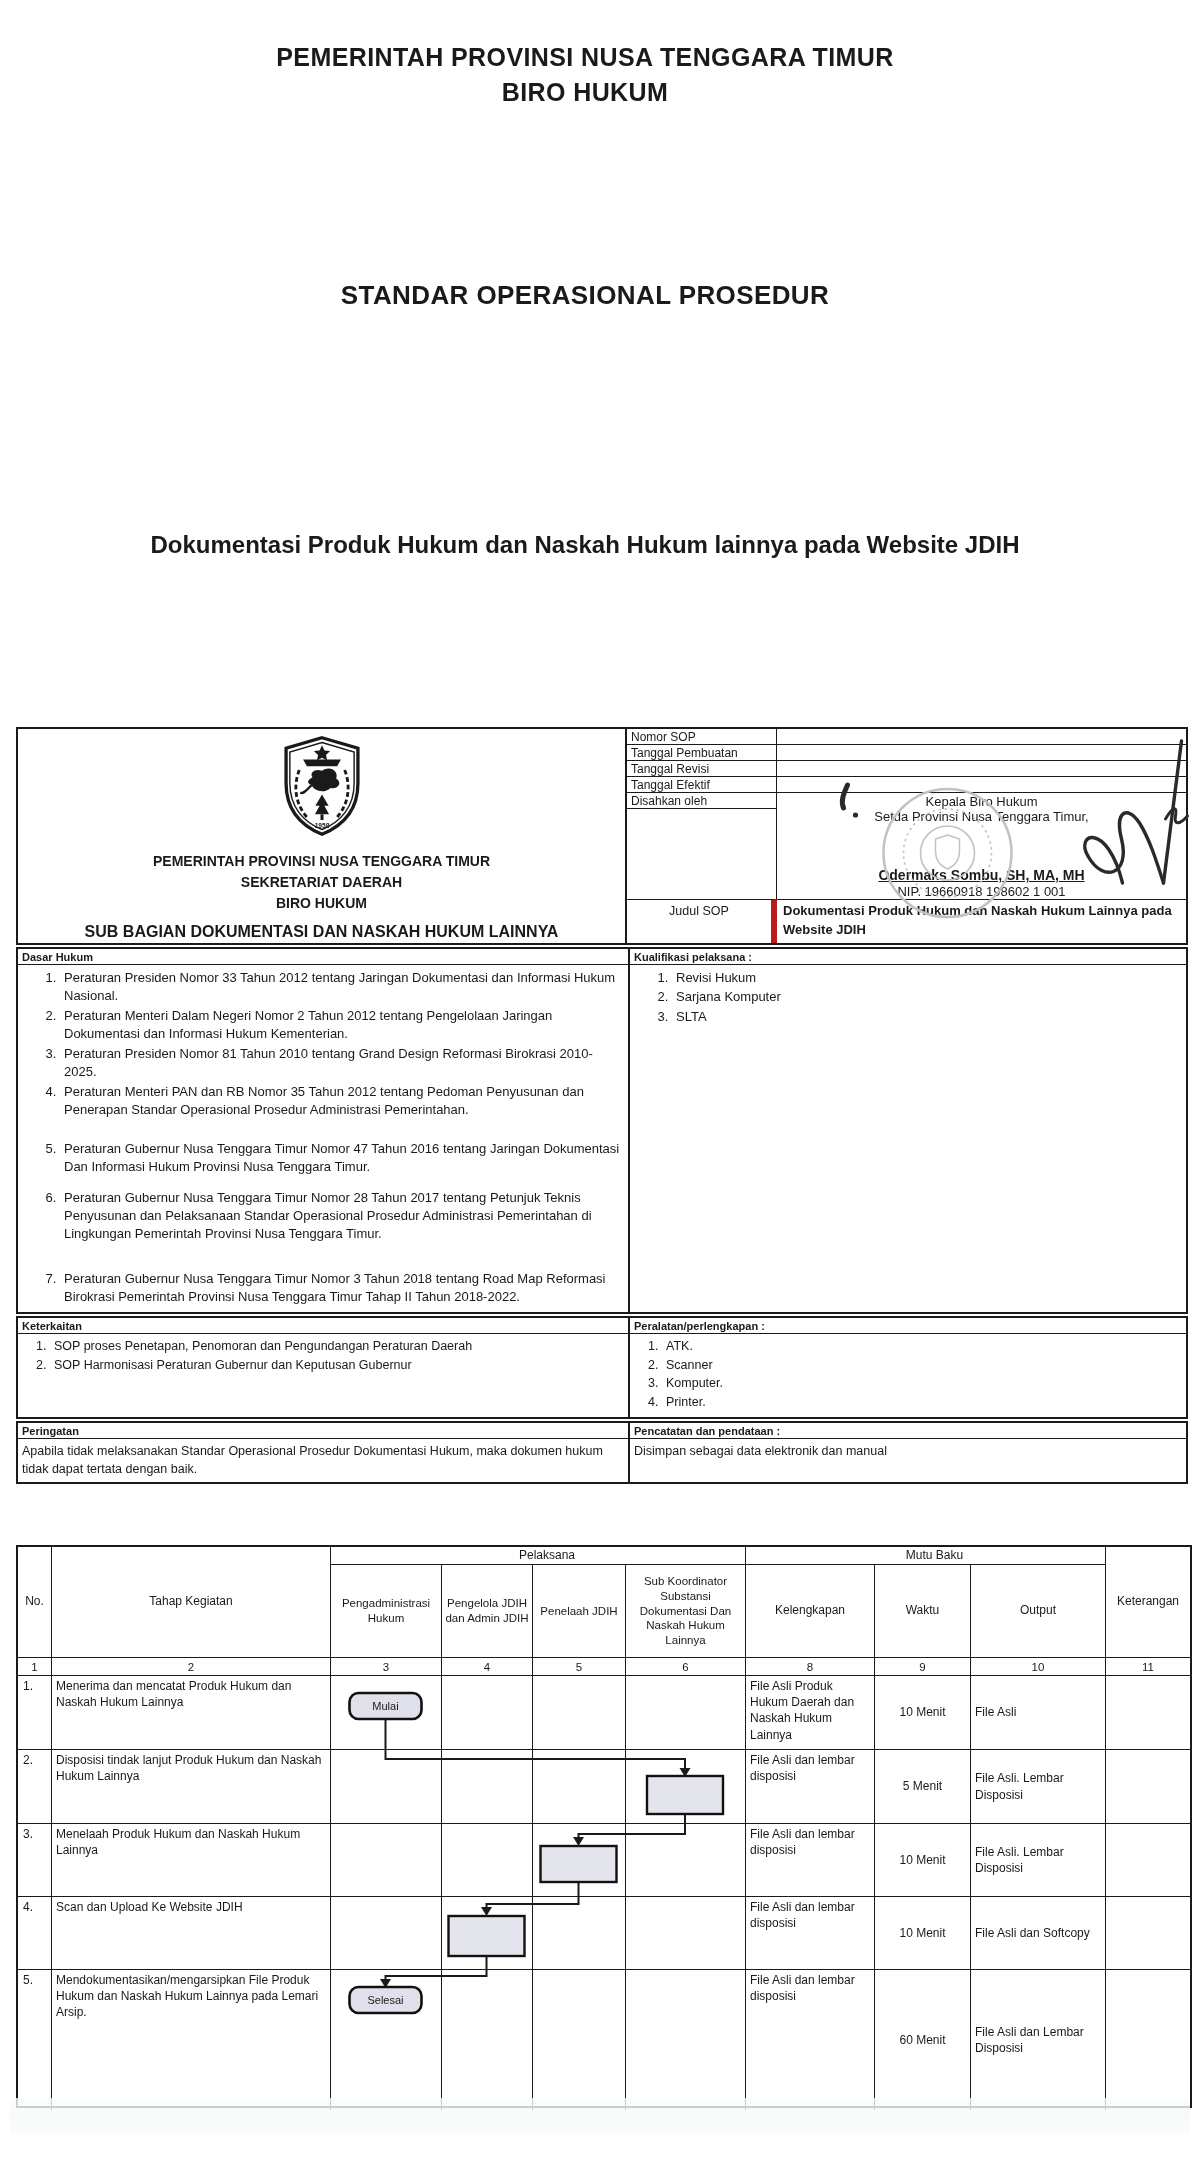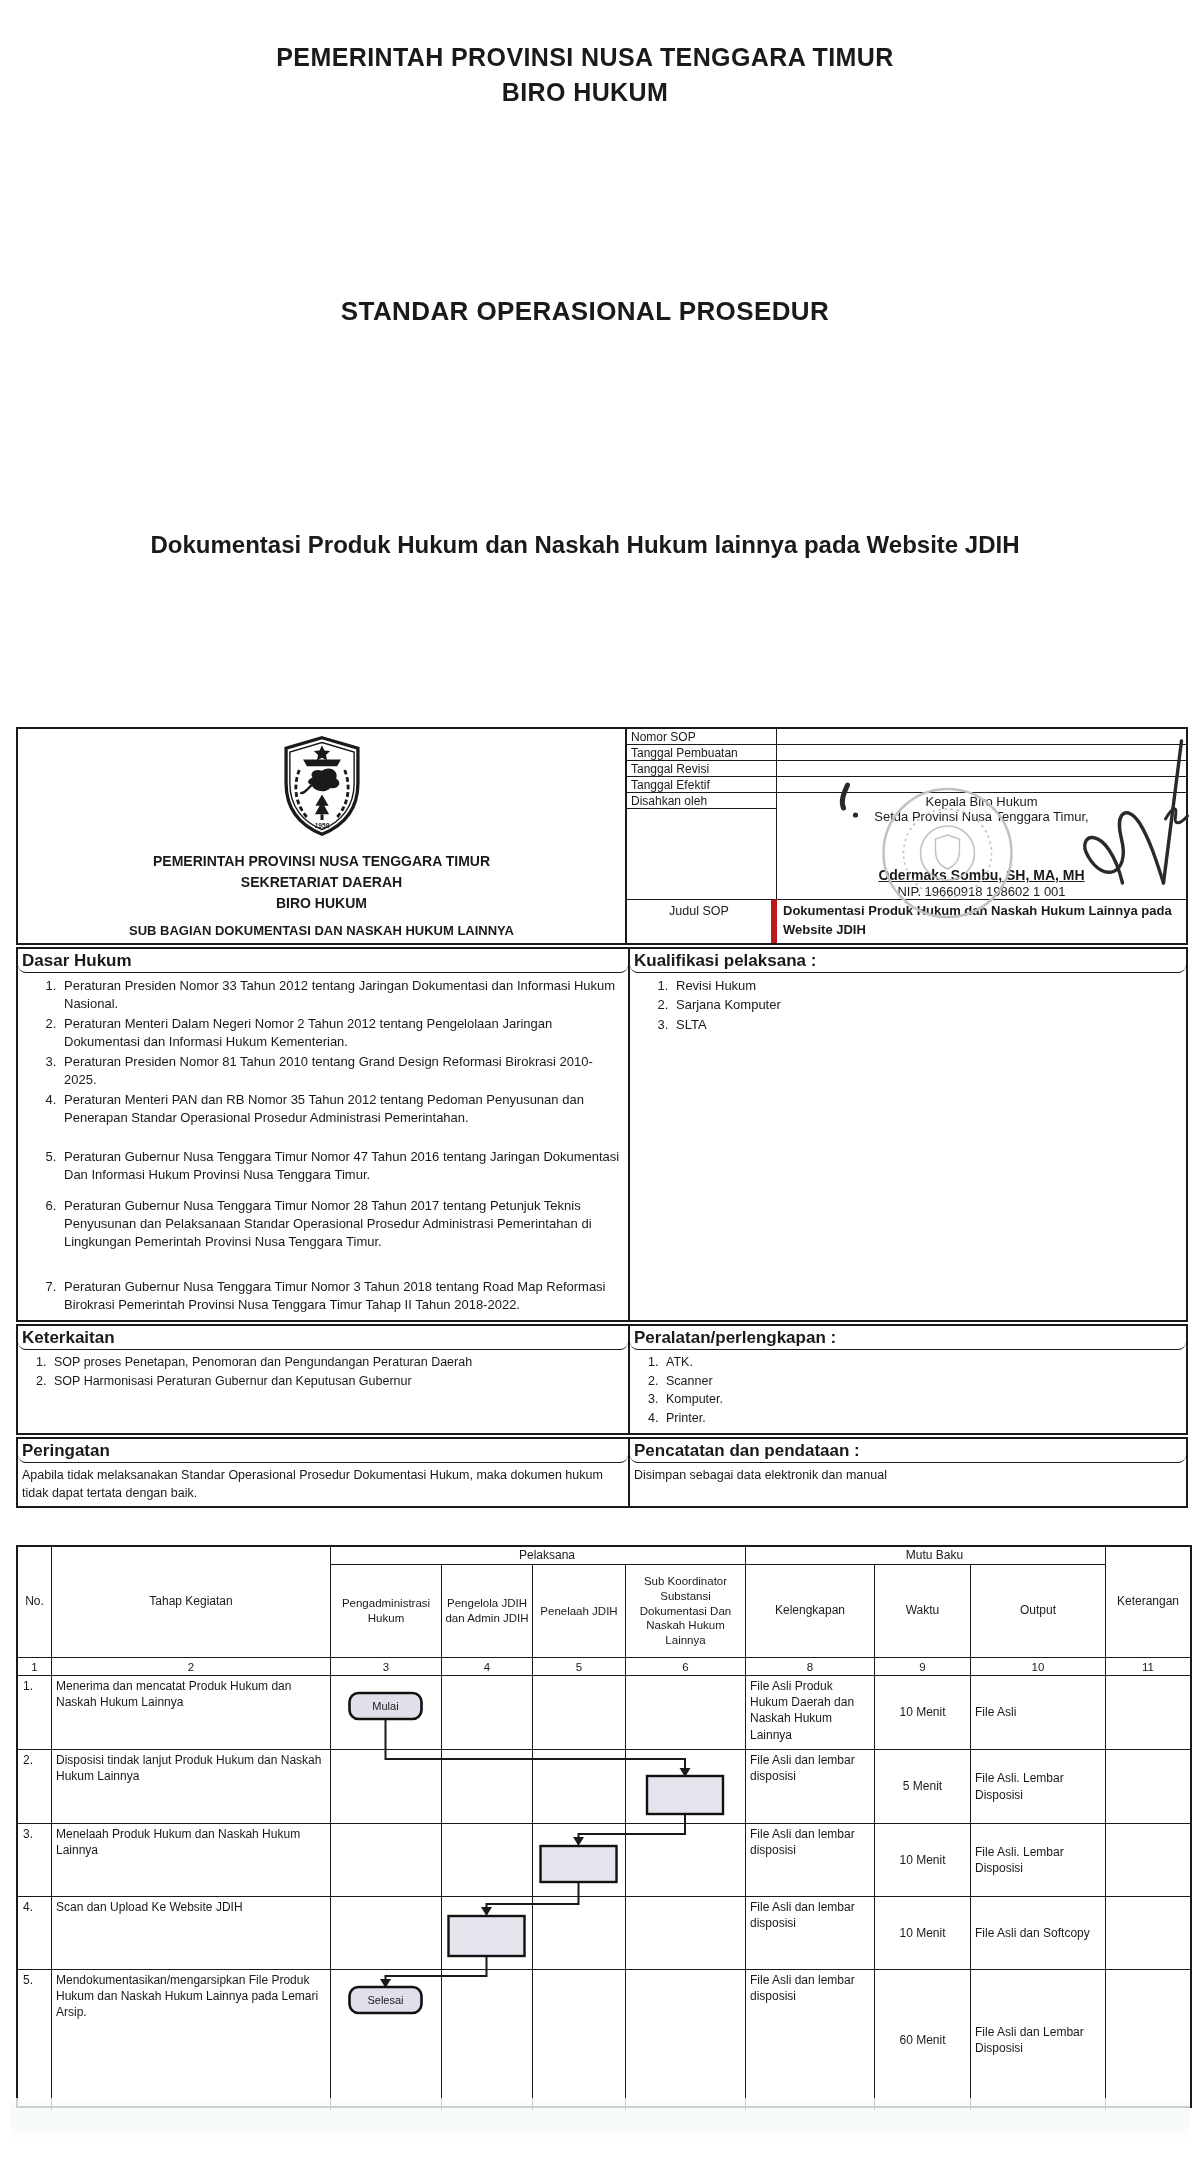--- a/index.html
+++ b/index.html
@@ -3,50 +3,50 @@
 <meta charset="utf-8">
 <style>
   html,body{margin:0;padding:0;}
   body{
     width:1200px;height:2171px;position:relative;background:#ffffff;
     font-family:"Liberation Sans", sans-serif;color:#1a1a1a;overflow:hidden;
   }
   
   .doc-header{position:absolute;top:40px;left:0;width:1170px;text-align:center;
     font-weight:bold;font-size:25px;letter-spacing:.4px;line-height:1.38;}
-  .doc-type{position:absolute;top:296px;left:0;width:1170px;text-align:center;
+  .doc-type{position:absolute;top:280px;left:0;width:1170px;text-align:center;
     font-weight:bold;font-size:26px;letter-spacing:.4px;}
   .doc-title{position:absolute;top:531px;left:0;width:1170px;text-align:center;
     font-weight:bold;font-size:24px;}
   
   .sheet{position:absolute;top:727px;left:16px;width:1172px;}
   .box{border:2px solid #1a1a1a;background:#fff;}
   .box + .box{margin-top:2px;}
   .id-table{display:grid;grid-template-columns:609px 1fr;height:214px;}
   .id-left{border-right:2px solid #1a1a1a;display:flex;flex-direction:column;align-items:center;padding-top:5px;}
   .org-lines{margin-top:9px;text-align:center;font-weight:bold;font-size:14px;line-height:1.5;}
-  .org-sub{margin-top:9px;text-align:center;font-weight:bold;font-size:13px;}
+  .org-sub{margin-top:9px;text-align:center;font-weight:bold;font-size:16px;}
   .id-right{display:grid;grid-template-columns:150px 1fr;grid-template-rows:16px 16px 16px 16px 16px 90px 44px;}
   .mlabel{border-bottom:1px solid #1a1a1a;border-right:1px solid #1a1a1a;
     font-size:12px;padding:1px 0 0 4px;white-space:nowrap;}
   .mlabel.nb{border-bottom:none;}
   .mvalue{border-bottom:1px solid #1a1a1a;}
   .sig-cell{grid-column:2;grid-row:5 / 7;position:relative;text-align:center;font-size:13px;padding-top:1px;}
   .sig-line{line-height:15px;}
   .sig-name{margin-top:42px;font-weight:bold;font-size:14px;text-decoration:underline;line-height:18px;}
   .sig-nip{font-size:13px;line-height:16px;}
   .sig-art{position:absolute;left:0;top:0;width:100%;height:100%;overflow:visible;pointer-events:none;}
   .judul-label{grid-column:1;grid-row:7;border-top:1px solid #1a1a1a;border-right:6px solid #b91c1c;
     display:flex;align-items:flex-start;justify-content:center;font-size:12.5px;padding-top:4px;}
   .judul-value{grid-column:2;grid-row:7;border-top:1px solid #1a1a1a;
     font-weight:bold;font-size:13px;line-height:1.45;padding:2px 6px;}
   
   .two-col{display:grid;grid-template-columns:612px 1fr;}
   .col-l{border-right:2px solid #1a1a1a;}
-  .sec-title{font-weight:bold;font-size:17px;padding:2px 4px 1px 4px;border-bottom:1.5px solid #1a1a1a;border-radius:8px;}
+  .sec-title{font-weight:bold;font-size:11px;padding:2px 4px 1px 4px;border-bottom:1.5px solid #1a1a1a;}
   .sec-body{padding:1px 6px 4px 2px;}
   .sec-text{font-size:12.5px;line-height:1.45;padding:3px 4px 4px 4px;}
   ol.numlist{margin:3px 0 0 0;padding-left:30px;font-size:13px;line-height:1.42;}
   ol.numlist li{padding-left:4px;margin-bottom:1px;}
   ol.small{font-size:12.5px;}
   #dasar-list li:nth-child(5){margin-top:20px;}
   #dasar-list li:nth-child(6){margin-top:12px;}
   #dasar-list li:nth-child(7){margin-top:26px;}
   .h-dasar .sec-body{min-height:330px;padding-left:12px;}
   .h-keter .sec-body{min-height:74px;}

